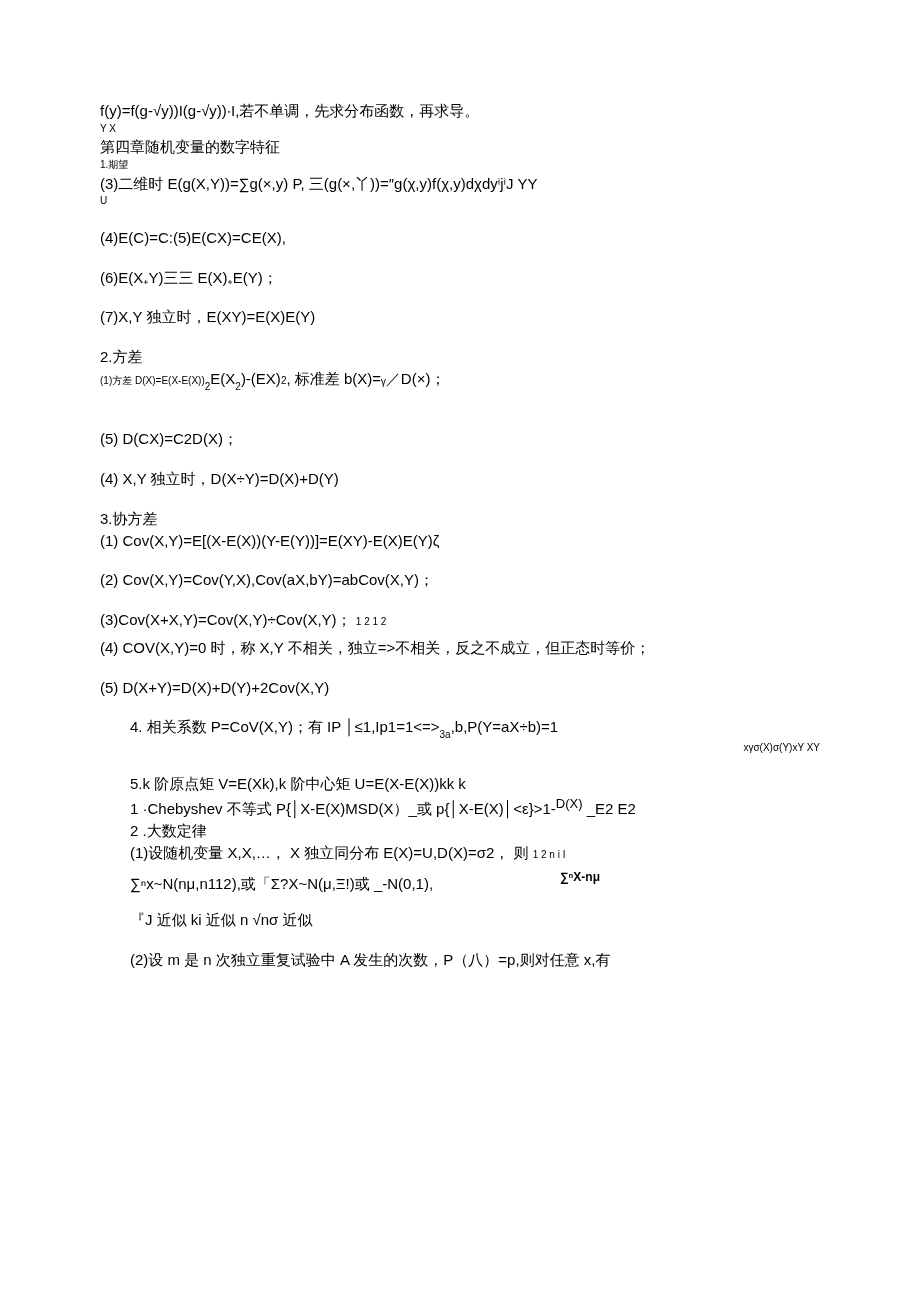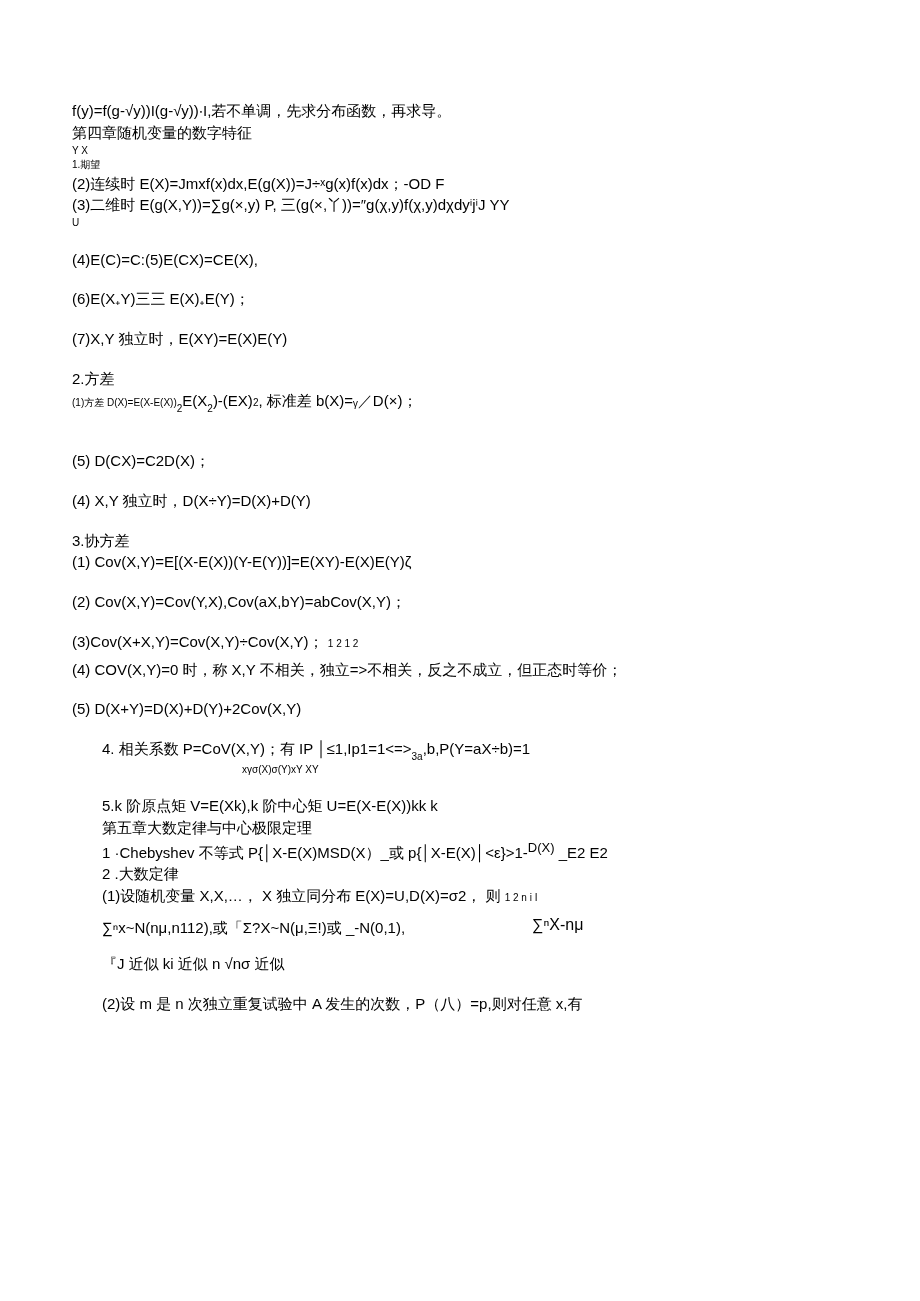--- a/index.html
+++ b/index.html
@@ -6,45 +6,44 @@
     margin: 0;
     padding: 0;
     background: #fff;
     font-family: "SimSun", "Microsoft YaHei", Arial, sans-serif;
     color: #000;
   }
   .page {
     width: 920px;
     min-height: 1301px;
     box-sizing: border-box;
-    padding: 100px 100px 60px 72px;
+    padding: 100px 100px 60px 100px;
     font-size: 15px;
     line-height: 1.45;
   }
   .line { margin: 0; padding: 0; }
   .sub { font-size: 10px; vertical-align: sub; position: relative; top: 2px; }
   .sup { font-size: 13px; vertical-align: super; }
   .indent { padding-left: 30px; }
   .small-line { font-size: 10px; }
   .gap   { height: 6px; }
   .gap-l { height: 18px; }
   .rel { position: relative; }
   .marker1 { position:absolute; font-size:10px; }
 </style>
 </head>
 <body>
 
 <div class="page">
 
   <p class="line">f(y)=f(g-√y))I(g-√y))∙I,若不单调，先求分布函数，再求导。</p>
+  <p class="line small-line">Y               X</p>
+
   <p class="line">第四章随机变量的数字特征</p>
-
-  <p class="line small-line">Y               X</p>
   <p class="line small-line">1.期望</p>
-  <p class="line">(2)连续时 E(X)=Jmxf(x)dx,E(g(X))=J÷ˣg(x)f(x)dx；-OD        F</p>
   <p class="line">(3)二维时 E(g(X,Y))=∑g(×,y) P, 三(g(×,丫))=″g(χ,y)f(χ,y)dχdyⁱjⁱJ         YY</p>
   <p class="line small-line">                                  U</p>
 
   <div class="gap-l"></div>
   <p class="line">(4)E(C)=C:(5)E(CX)=CE(X),</p>
   <div class="gap-l"></div>
   <p class="line">(6)E(X₊Y)三三 E(X)₊E(Y)；</p>
   <div class="gap-l"></div>
   <p class="line">(7)X,Y 独立时，E(XY)=E(X)E(Y)</p>
 
@@ -74,38 +73,37 @@
   </p>
   <div class="gap"></div>
   <p class="line">(4)    COV(X,Y)=0 时，称 X,Y 不相关，独立=&gt;不相关，反之不成立，但正态时等价；</p>
   <div class="gap-l"></div>
   <p class="line">(5)    D(X+Y)=D(X)+D(Y)+2Cov(X,Y)</p>
 
   <div class="gap-l"></div>
   <p class="line indent">
     <span>4. 相关系数 P=CoV(X,Y)；有 IP              │≤1,Ip1=1&lt;=&gt;</span><span class="sub">3a</span><span>,b,P(Y=aX÷b)=1</span>
   </p>
-  <p class="line small-line" style="padding-left:170px;">xγσ(X)σ(Y)xY                                    XY</p>
+  <p class="line small-line" style="padding-left:170px;text-align:right;">xγσ(X)σ(Y)xY                                    XY</p>
 
   <div class="gap-l"></div>
   <p class="line indent">5.k 阶原点矩 V=E(Xk),k 阶中心矩 U=E(X-E(X))kk  k</p>
-  <p class="line indent">第五章大数定律与中心极限定理</p>
   <p class="line indent">
     <span>1  ·Chebyshev 不等式 P{│X-E(X)MSD(X）_或 p{│X-E(X)│&lt;ε}&gt;1-</span><span class="sup">D(X)</span><span> _E2            E2</span>
   </p>
   <p class="line indent">2  .大数定律</p>
 
   <p class="line indent">
     <span>(1)设随机变量 X,X,…， X 独立同分布 E(X)=U,D(X)=σ2， 则 </span><span class="small-line">1  2                   n              i             I</span>
   </p>
 
   <div class="gap"></div>
 
   <div class="rel" style="height:40px;">
-    <span class="marker1" style="left:460px; top:0; font-size:16px;">∑ⁿX-nμ</span>
+    <span class="marker1" style="left:460px; top:0; font-size:12px;font-weight:bold;">∑ⁿX-nμ</span>
     <p class="line indent" style="position:absolute; top:4px; left:0;">∑ⁿx~N(nμ,n112),或「Σ?X~N(μ,Ξ!)或 _-N(0,1),</p>
   </div>
 
   <p class="line indent">『J 近似                          ki 近似 n                                    √nσ 近似</p>
 
   <div class="gap-l"></div>
   <p class="line indent">(2)设 m 是 n 次独立重复试验中 A 发生的次数，P（八）=p,则对任意 x,有</p>
 
 </div>
 

